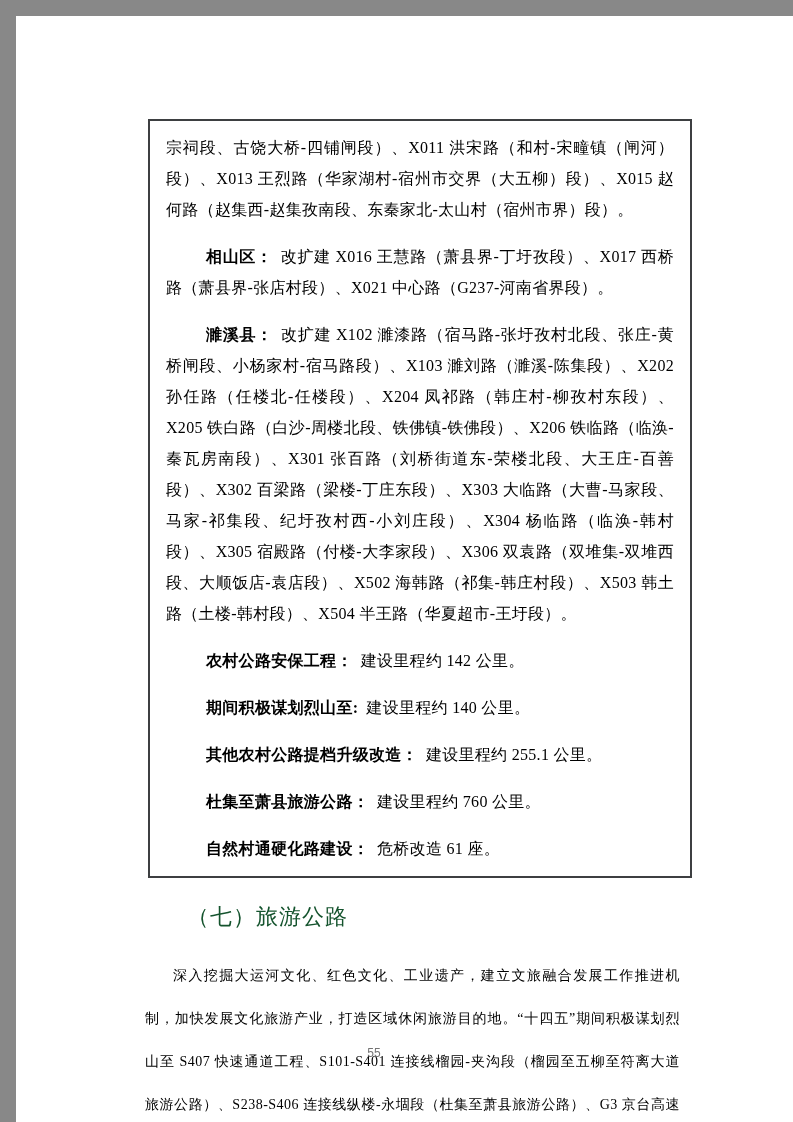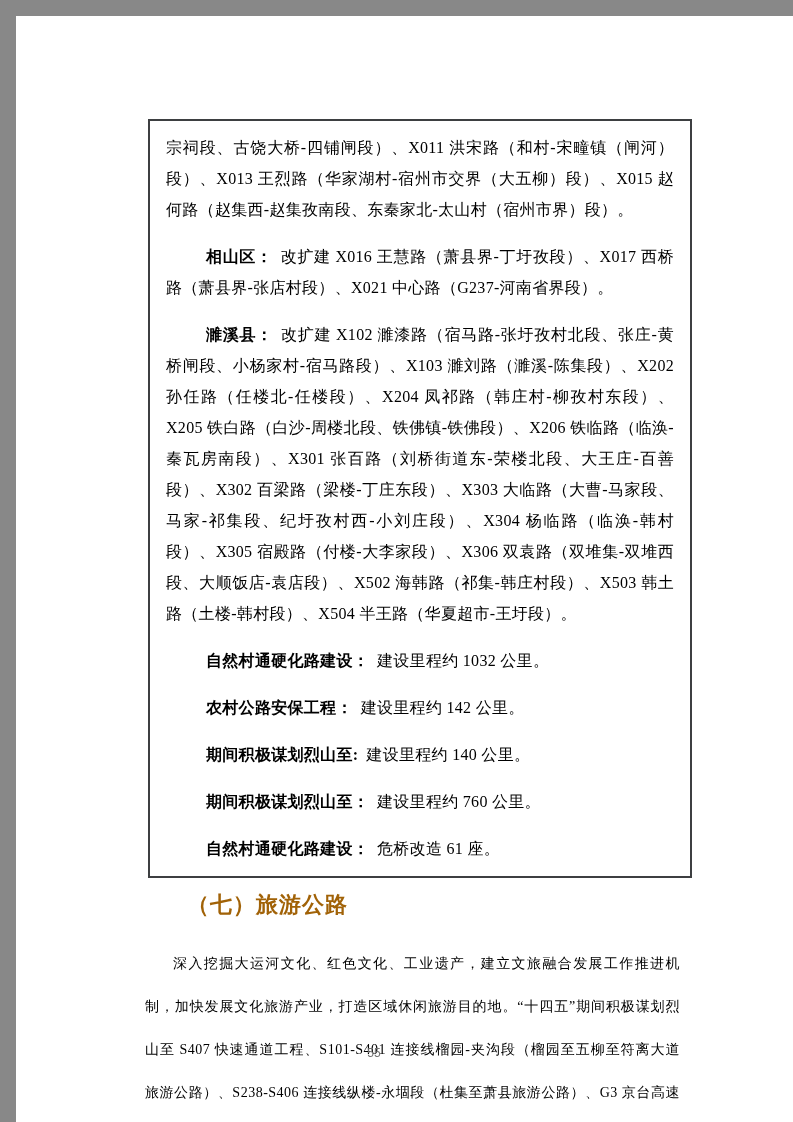--- a/index.html
+++ b/index.html
@@ -29,27 +29,27 @@
   }
   .box-para {
     font-size: 16px;
     line-height: 31px;
     text-align: justify;
     letter-spacing: 0.3px;
   }
   .box-para.indent { text-indent: 2em; }
   .box-para b { font-weight: 700; }
   .section-heading {
-    margin: 4px 0 0 42px;
+    margin: 16px 0 0 42px;
     font-family: "Liberation Sans", sans-serif;
-    font-weight: 700;
+    font-weight: 400;
     font-size: 22px;
     line-height: 30px;
     letter-spacing: 1px;
-    color: #a16207;
+    color: #14532d;
   }
   .body-para {
     margin-top: 6px;
     font-size: 14px;
     line-height: 43px;
     text-align: justify;
     text-indent: 2em;
     letter-spacing: 0.5px;
   }
   .page-number {
@@ -65,23 +65,23 @@
 </style>
 </head>
 <body>
 
 <div class="page">
   <div class="content">
     <div class="bordered-box" id="box">
         <p class="box-para">宗祠段、古饶大桥-四铺闸段）、X011 洪宋路（和村-宋疃镇（闸河）段）、X013 王烈路（华家湖村-宿州市交界（大五柳）段）、X015 赵何路（赵集西-赵集孜南段、东秦家北-太山村（宿州市界）段）。</p>
         <p class="box-para indent"><b>相山区：</b>改扩建 X016 王慧路（萧县界-丁圩孜段）、X017 西桥路（萧县界-张店村段）、X021 中心路（G237-河南省界段）。</p>
         <p class="box-para indent"><b>濉溪县：</b>改扩建 X102 濉漆路（宿马路-张圩孜村北段、张庄-黄桥闸段、小杨家村-宿马路段）、X103 濉刘路（濉溪-陈集段）、X202 孙任路（任楼北-任楼段）、X204 凤祁路（韩庄村-柳孜村东段）、X205 铁白路（白沙-周楼北段、铁佛镇-铁佛段）、X206 铁临路（临涣-秦瓦房南段）、X301 张百路（刘桥街道东-荣楼北段、大王庄-百善段）、X302 百梁路（梁楼-丁庄东段）、X303 大临路（大曹-马家段、马家-祁集段、纪圩孜村西-小刘庄段）、X304 杨临路（临涣-韩村段）、X305 宿殿路（付楼-大李家段）、X306 双袁路（双堆集-双堆西段、大顺饭店-袁店段）、X502 海韩路（祁集-韩庄村段）、X503 韩土路（土楼-韩村段）、X504 半王路（华夏超市-王圩段）。</p>
-        <p class="box-para indent"><b>自然村通硬化路建设：</b>建设里程约 1032 公里。</p>
         <p class="box-para indent"><b>农村公路安保工程：</b>建设里程约 142 公里。</p>
         <p class="box-para indent"><b>期间积极谋划烈山至:</b>建设里程约 140 公里。</p>
-        <p class="box-para indent"><b>期间积极谋划烈山至：</b>建设里程约 760 公里。</p>
+        <p class="box-para indent"><b>其他农村公路提档升级改造：</b>建设里程约 255.1 公里。</p>
+        <p class="box-para indent"><b>杜集至萧县旅游公路：</b>建设里程约 760 公里。</p>
         <p class="box-para indent"><b>自然村通硬化路建设：</b>危桥改造 61 座。</p>
       </div>
     <h2 class="section-heading">（七）旅游公路</h2>
     <p class="body-para">深入挖掘大运河文化、红色文化、工业遗产，建立文旅融合发展工作推进机制，加快发展文化旅游产业，打造区域休闲旅游目的地。“十四五”期间积极谋划烈山至 S407 快速通道工程、S101-S401 连接线榴园-夹沟段（榴园至五柳至符离大道旅游公路）、S238-S406 连接线纵楼-永堌段（杜集至萧县旅游公路）、G3 京台高速双堆集出口-S235</p>
   </div>
   <div class="page-number">55</div>
 </div>
 
 </body></html>

